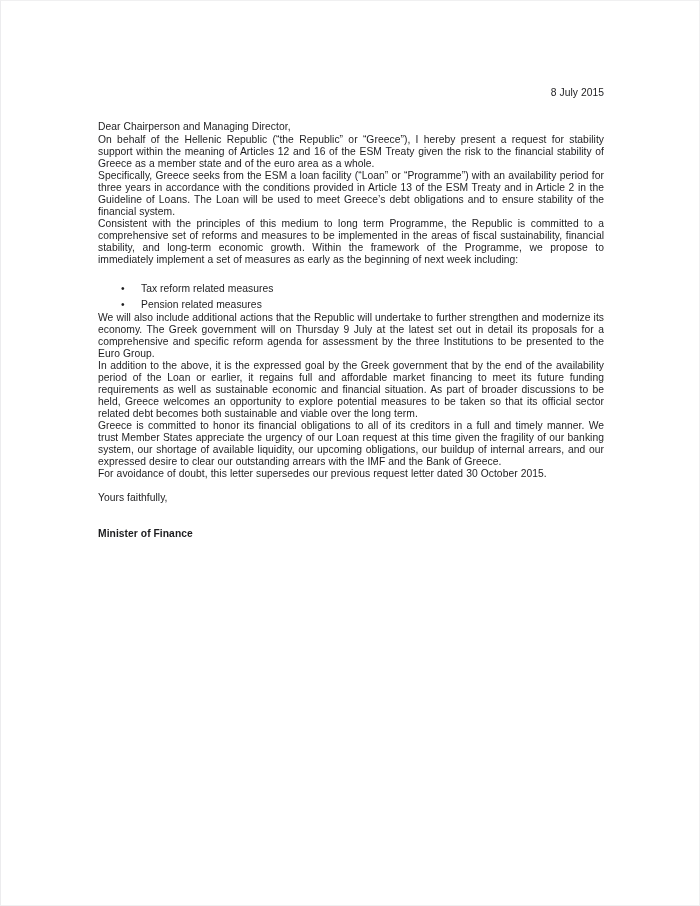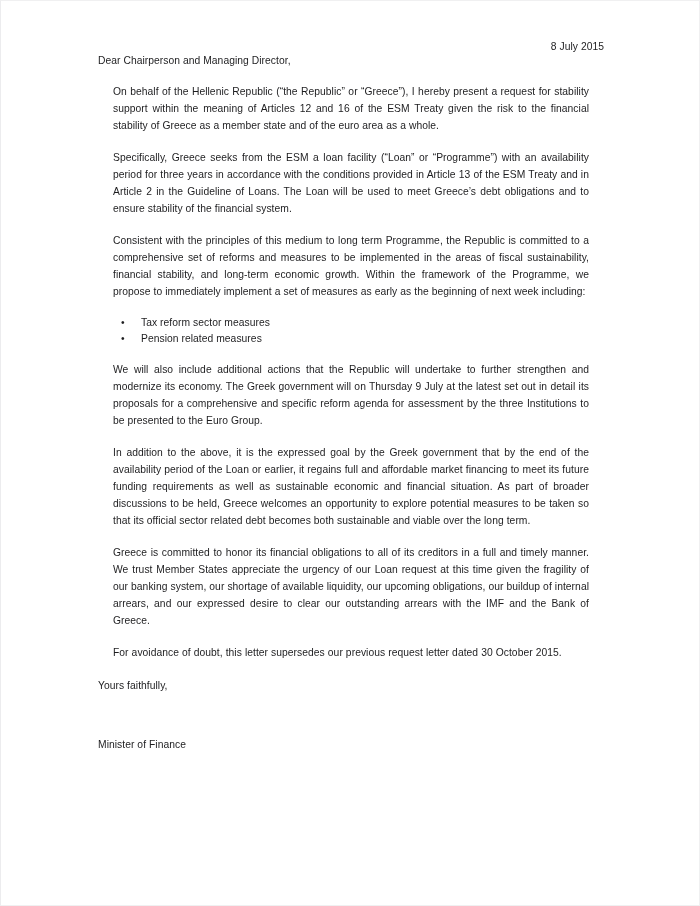--- a/index.html
+++ b/index.html
@@ -28,35 +28,36 @@
     left: 97px;
     top: 0;
     width: 506px;
   }
   .date-line {
     text-align: right;
     font-size: 10.3px;
     line-height: 14px;
     color: #1d1d1f;
     letter-spacing: 0.05px;
-    margin-top: 39px;
+    margin-top: 85px;
   }
   .salutation {
     font-size: 10.3px;
     line-height: 14px;
     color: #1d1d1f;
     letter-spacing: 0.05px;
+    margin-top: 20px;
   }
   p.para {
     font-size: 10.3px;
-    line-height: 17px;
+    line-height: 12px;
     color: #1d1d1f;
     text-align: justify;
     letter-spacing: 0.05px;
-    margin: 15px;
+    margin: 0;
     word-spacing: 0.1px;
   }
   .gap-lg { margin-top: 20px; }
   .gap-md { margin-top: 18px; }
   .gap-sm { margin-top: 16px; }
   ul.bullets {
     list-style: none;
     margin: 15px 0 0 0;
     padding: 0;
   }
@@ -75,43 +76,43 @@
     font-size: 10.3px;
     line-height: 15.5px;
     color: #1d1d1f;
   }
   .closing {
     font-size: 10.3px;
     line-height: 14px;
     color: #1d1d1f;
     letter-spacing: 0.05px;
   }
-  .closing.sign-off { margin-top: 18px; }
-  .closing.signature-title { margin-top: 45px; }
+  .closing.sign-off { margin-top: 11px; }
+  .closing.signature-title { margin-top: 22px; font-weight: bold; }
 </style>
 </head>
 <body>
 
 <div class="page">
   <div class="sheet">
 
     <div class="date-line">8 July 2015</div>
 
     <div class="salutation">Dear Chairperson and Managing Director,</div>
 
     <p class="para gap-lg">On behalf of the Hellenic Republic (“the Republic” or “Greece”), I hereby present a request for stability support within the meaning of Articles 12 and 16 of the ESM Treaty given the risk to the financial stability of Greece as a member state and of the euro area as a whole.</p>
 
     <p class="para gap-md">Specifically, Greece seeks from the ESM a loan facility (“Loan” or “Programme”) with an availability period for three years in accordance with the conditions provided in Article 13 of the ESM Treaty and in Article 2 in the Guideline of Loans. The Loan will be used to meet Greece’s debt obligations and to ensure stability of the financial system.</p>
 
     <p class="para gap-md">Consistent with the principles of this medium to long term Programme, the Republic is committed to a comprehensive set of reforms and measures to be implemented in the areas of fiscal sustainability, financial stability, and long-term economic growth. Within the framework of the Programme, we propose to immediately implement a set of measures as early as the beginning of next week including:</p>
 
     <ul class="bullets">
       <li>
         <span class="dot">•</span>
-        <span>Tax reform sector measures</span>
+        <span>Tax reform related measures</span>
       </li>
       <li>
         <span class="dot">•</span>
         <span>Pension related measures</span>
       </li>
     </ul>
 
     <p class="para gap-lg">We will also include additional actions that the Republic will undertake to further strengthen and modernize its economy.  The Greek government will on Thursday 9 July at the latest set out in detail its proposals for a comprehensive and specific reform agenda for assessment by the three Institutions to be presented to the Euro Group.</p>
 
     <p class="para gap-md">In addition to the above, it is the expressed goal by the Greek government that by the end of the availability period of the Loan or earlier, it regains full and affordable market financing to meet its future funding requirements as well as sustainable economic and financial situation. As part of broader discussions to be held, Greece welcomes an opportunity to explore potential measures to be taken so that its official sector related debt becomes both sustainable and viable over the long term.</p>

